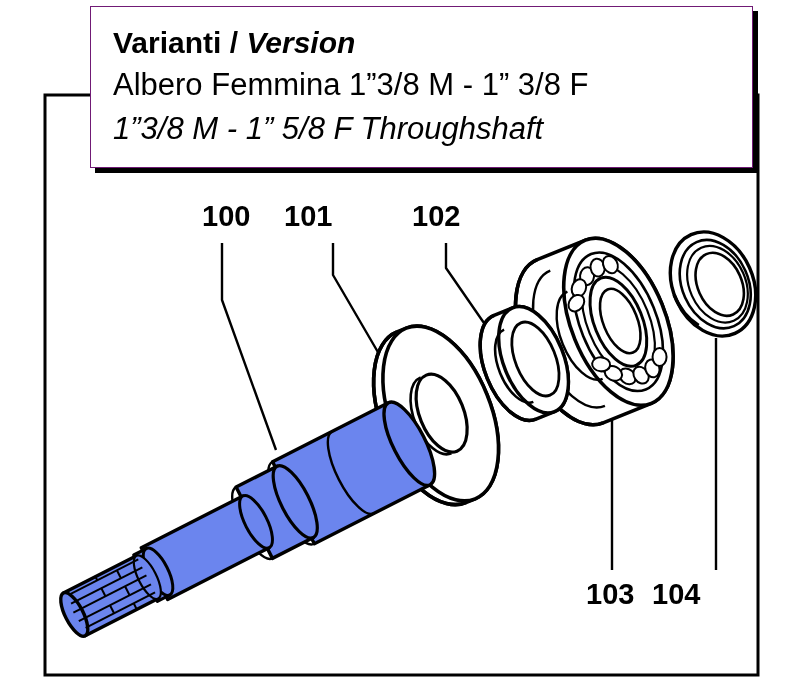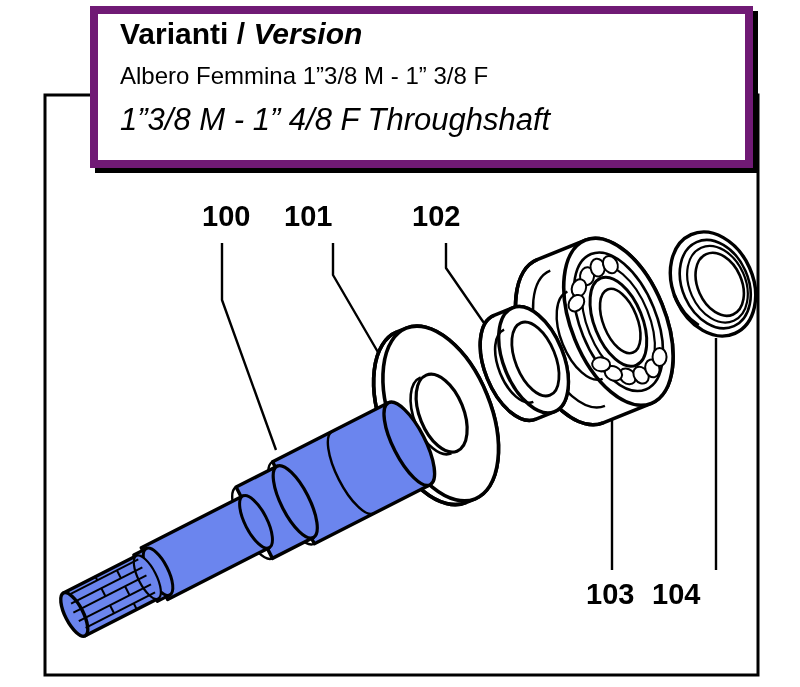--- a/index.html
+++ b/index.html
@@ -25,42 +25,42 @@
     width: 800px;
     height: 687px;
   }
   .title-box {
     position: absolute;
     left: 90px;
     top: 6px;
     width: 663px;
     height: 162px;
     background: #ffffff;
-    border: 8px solid #701a75;
+    border: 1px solid #701a75;
     box-sizing: border-box;
     box-shadow: 5px 5px 0 0 #000000;
-    padding: 0 0 0 22px;
+    padding: 16px 0 0 22px;
     z-index: 20;
   }
   .title-line-1 {
     font-weight: bold;
     font-size: 30px;
     line-height: 40px;
     color: #000000;
     white-space: nowrap;
   }
   .title-line-1 .ital {
     font-style: italic;
   }
   .title-line-1 .slash {
     font-weight: bold;
     font-style: normal;
   }
   .title-line-2 {
-    font-size: 24px;
+    font-size: 31px;
     line-height: 44px;
     color: #000000;
     white-space: nowrap;
   }
   .title-line-3 {
     font-style: italic;
     font-size: 31px;
     line-height: 44px;
     color: #000000;
     white-space: nowrap;
@@ -210,21 +210,21 @@
     </g>
   </svg>
 
   <div class="title-box">
     <div class="title-line-1">
       <span>Varianti</span>
       <span class="slash">/</span>
       <span class="ital">Version</span>
     </div>
     <div class="title-line-2">Albero Femmina  1”3/8 M - 1” 3/8 F</div>
-    <div class="title-line-3">1”3/8 M - 1” 4/8 F   Throughshaft</div>
+    <div class="title-line-3">1”3/8 M - 1” 5/8 F   Throughshaft</div>
   </div>
 
   <div class="callout cal-100">100</div>
   <div class="callout cal-101">101</div>
   <div class="callout cal-102">102</div>
   <div class="callout cal-103">103</div>
   <div class="callout cal-104">104</div>
 
 </div>
 

